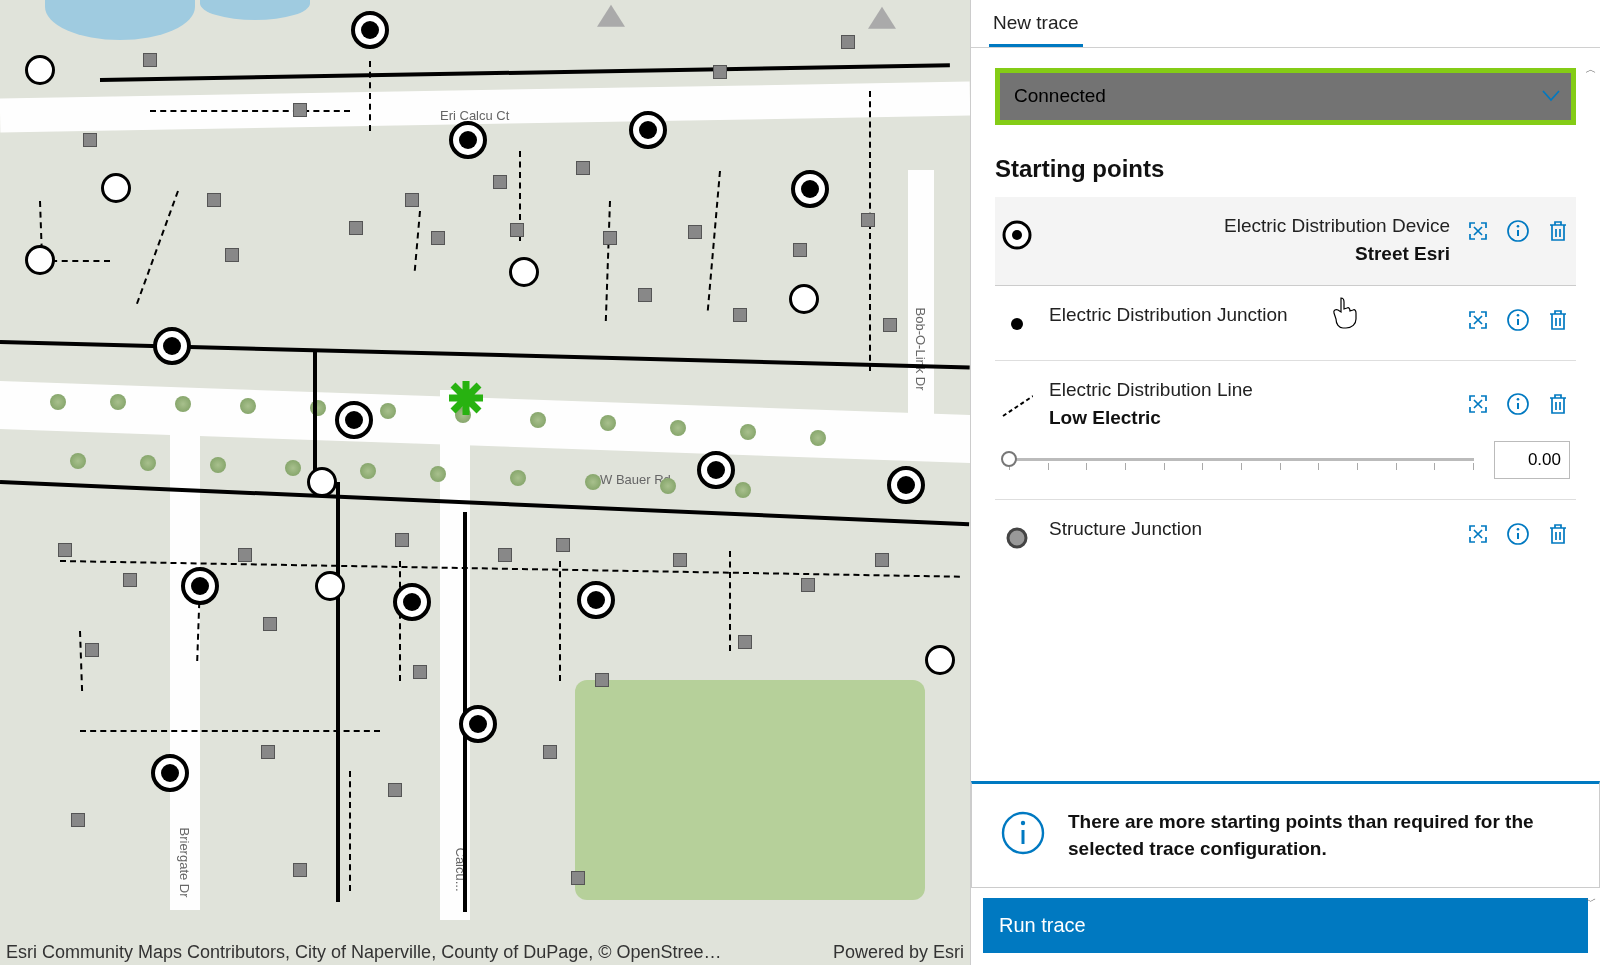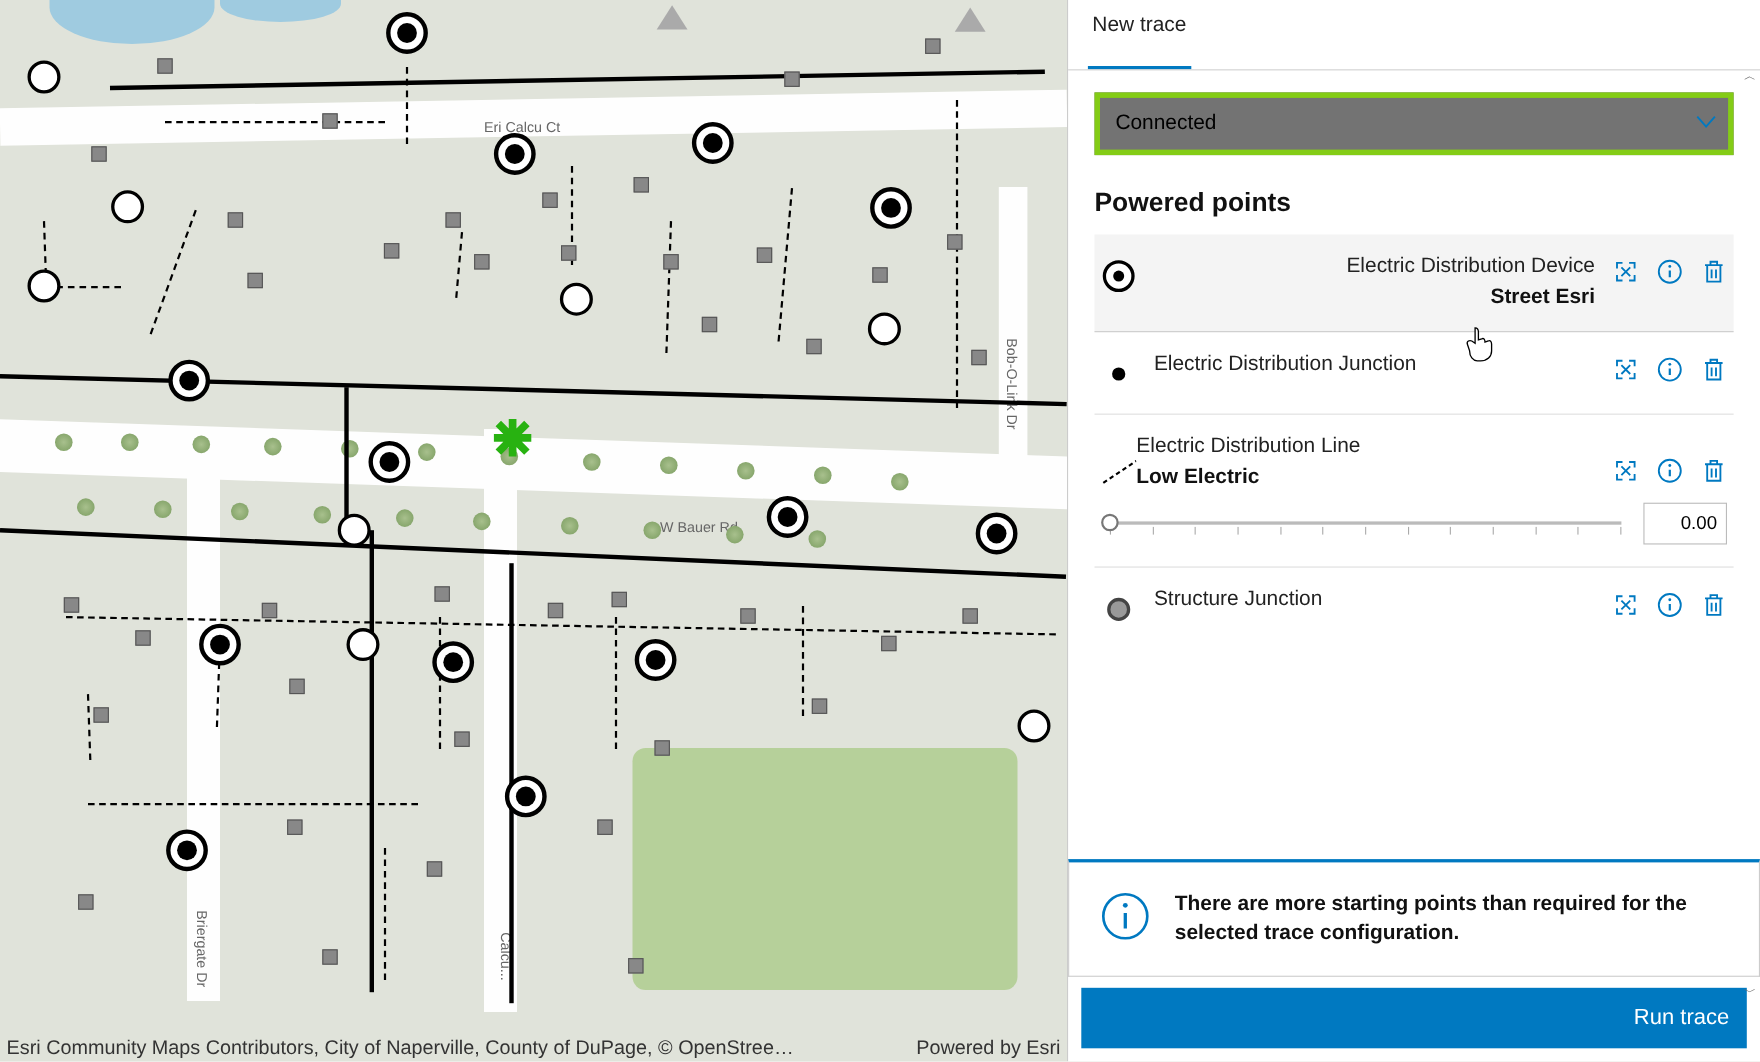--- a/index.html
+++ b/index.html
@@ -24,21 +24,21 @@
   .sq { position:absolute;width:14px;height:14px;background:#888;border:1px solid #555;transform:translate(-50%,-50%);}
   .tri { position:absolute;width:0;height:0;border-left:14px solid transparent;border-right:14px solid transparent;border-bottom:22px solid #aaa;transform:translate(-50%,-60%);}
   .marker-cross{position:absolute;transform:translate(-50%,-50%);}
   .marker-cross svg{display:block;}
 
   .attrib { position:absolute; bottom:2px; left:6px; right:6px; display:flex; justify-content:space-between; color:#333; font-size:18px; white-space:nowrap; overflow:hidden; }
 
   
   .panel { flex:1; height:100%; display:flex; flex-direction:column; border-left:1px solid #ccc; background:#fff; position:relative;}
   .tabbar { padding: 0 18px 0 18px;}
-  .tab { display:inline-block; padding:12px 4px 26px 4px; font-size:19px; color:#222; border-bottom:3px solid #0079c1; cursor:pointer;}
+  .tab { display:inline-block; padding:12px 4px 10px 4px; font-size:19px; color:#222; border-bottom:3px solid #0079c1; cursor:pointer;}
   .tabline { height:1px; background:#d0d0d0; margin-bottom:20px;}
 
   .section-title { font-size:24px; font-weight:600; padding:0 24px 14px 24px; color:#111;}
   .select-wrap { margin:0 24px 30px 24px; position:relative;}
   .select { width:100%; padding:12px 46px 14px 14px; font-size:19px; border:5px solid #84cc16; background:#737373; appearance:none; cursor:pointer;}
   .select-caret { position:absolute; right:16px; top:50%; transform:translateY(-50%);}
 
   .sp-list { flex:1; overflow:auto; padding:0 24px; }
   .sp-item { display:flex; align-items:flex-start; gap:16px; padding:18px 6px 20px 6px; border-bottom:1px solid #dedede; position:relative;}
   .sp-item.sel{background:#f4f4f4;border-bottom:1px solid #ccc;text-align:right;}
@@ -53,21 +53,21 @@
   .slider-track{position:absolute;left:8px;right:8px;top:9px;height:3px;background:#bbb;}
   .slider-thumb{position:absolute;left:0;top:2px;width:16px;height:16px;border-radius:50%;background:#fff;border:2px solid #777;}
   .slider-ticks{position:absolute;left:8px;right:8px;top:14px;display:flex;justify-content:space-between;}
   .slider-ticks i{width:1px;height:7px;background:#aaa;}
   .slider-val{width:76px;border:1px solid #bbb;padding:8px;text-align:right;font-size:17px;}
 
   .notice { display:flex;gap:22px;align-items:center;border:1px solid #ccc;border-top:3px solid #0079c1;margin:0 0 0 0;padding:24px 28px;}
   .notice-icon{flex:0 0 46px;}
   .notice-text{font-size:19px;color:#111;font-weight:600;line-height:1.45;}
 
-  .run-btn { margin:10px 12px 12px 12px; background:#0079c1; color:#fff; text-align:right; padding:16px; font-size:20px; cursor:pointer;}
+  .run-btn { margin:10px 12px 12px 12px; background:#0079c1; color:#fff; text-align:left; padding:16px; font-size:20px; cursor:pointer;}
 
   .scroll-affordance{position:absolute;right:2px;top:62px;bottom:56px;width:14px;display:flex;flex-direction:column;justify-content:space-between;align-items:center;color:#666;font-size:11px;}
   .cursor-hand{position:absolute;pointer-events:none;}
 
   
   .ico-blue{stroke:#0079c1;fill:none;stroke-width:1.7;}
   .ico-blue-fill{fill:#0079c1;}
 </style>
 </head>
 <body>
@@ -259,21 +259,21 @@
     <select class="select">
       <option>Connected</option>
     </select>
     <span class="select-caret">
       <svg width="18" height="12">
           <path d="M1 1 L9 10 L17 1" class="ico-blue" stroke="#222" stroke-width="2"></path>
         </svg>
     </span>
   </div>
 
-  <div class="section-title">Powered points</div>
+  <div class="section-title">Starting points</div>
 
   <div class="sp-list">
 
     <div class="sp-item sel">
       <div class="sp-icon">
         <svg width="32" height="32">
             <circle cx="16" cy="16" r="13" fill="#fff" stroke="#000" stroke-width="3"></circle>
             <circle cx="16" cy="16" r="5" fill="#000"></circle>
           </svg>
       </div>
@@ -316,21 +316,21 @@
               <line x1="12" y1="11" x2="12" y2="17" stroke="#0079c1" stroke-width="2"></line>
               <circle cx="12" cy="7.2" r="1.3" class="ico-blue-fill"></circle>
             </svg></span>
         <span><svg width="24" height="24">
               <path d="M4 6 H20 M9 6 V3 H15 V6 M6 6 V21 H18 V6 M10 10 V18 M14 10 V18" class="ico-blue"></path>
             </svg></span>
       </div>
     </div>
 
     <div class="sp-item" style="display:block;">
-      <div style="display:flex;align-items:flex-end;">
+      <div style="display:flex;gap:16px;align-items:center;">
         <div class="sp-icon">
           <svg width="34" height="28">
               <path d="M2 24 L32 4" stroke="#000" stroke-width="2" stroke-dasharray="4 3"></path>
             </svg>
         </div>
         <div class="sp-texts">
           <div class="sp-type">Electric Distribution Line</div>
           <div class="sp-asset">Low Electric</div>
         </div>
         <div class="sp-actions">

